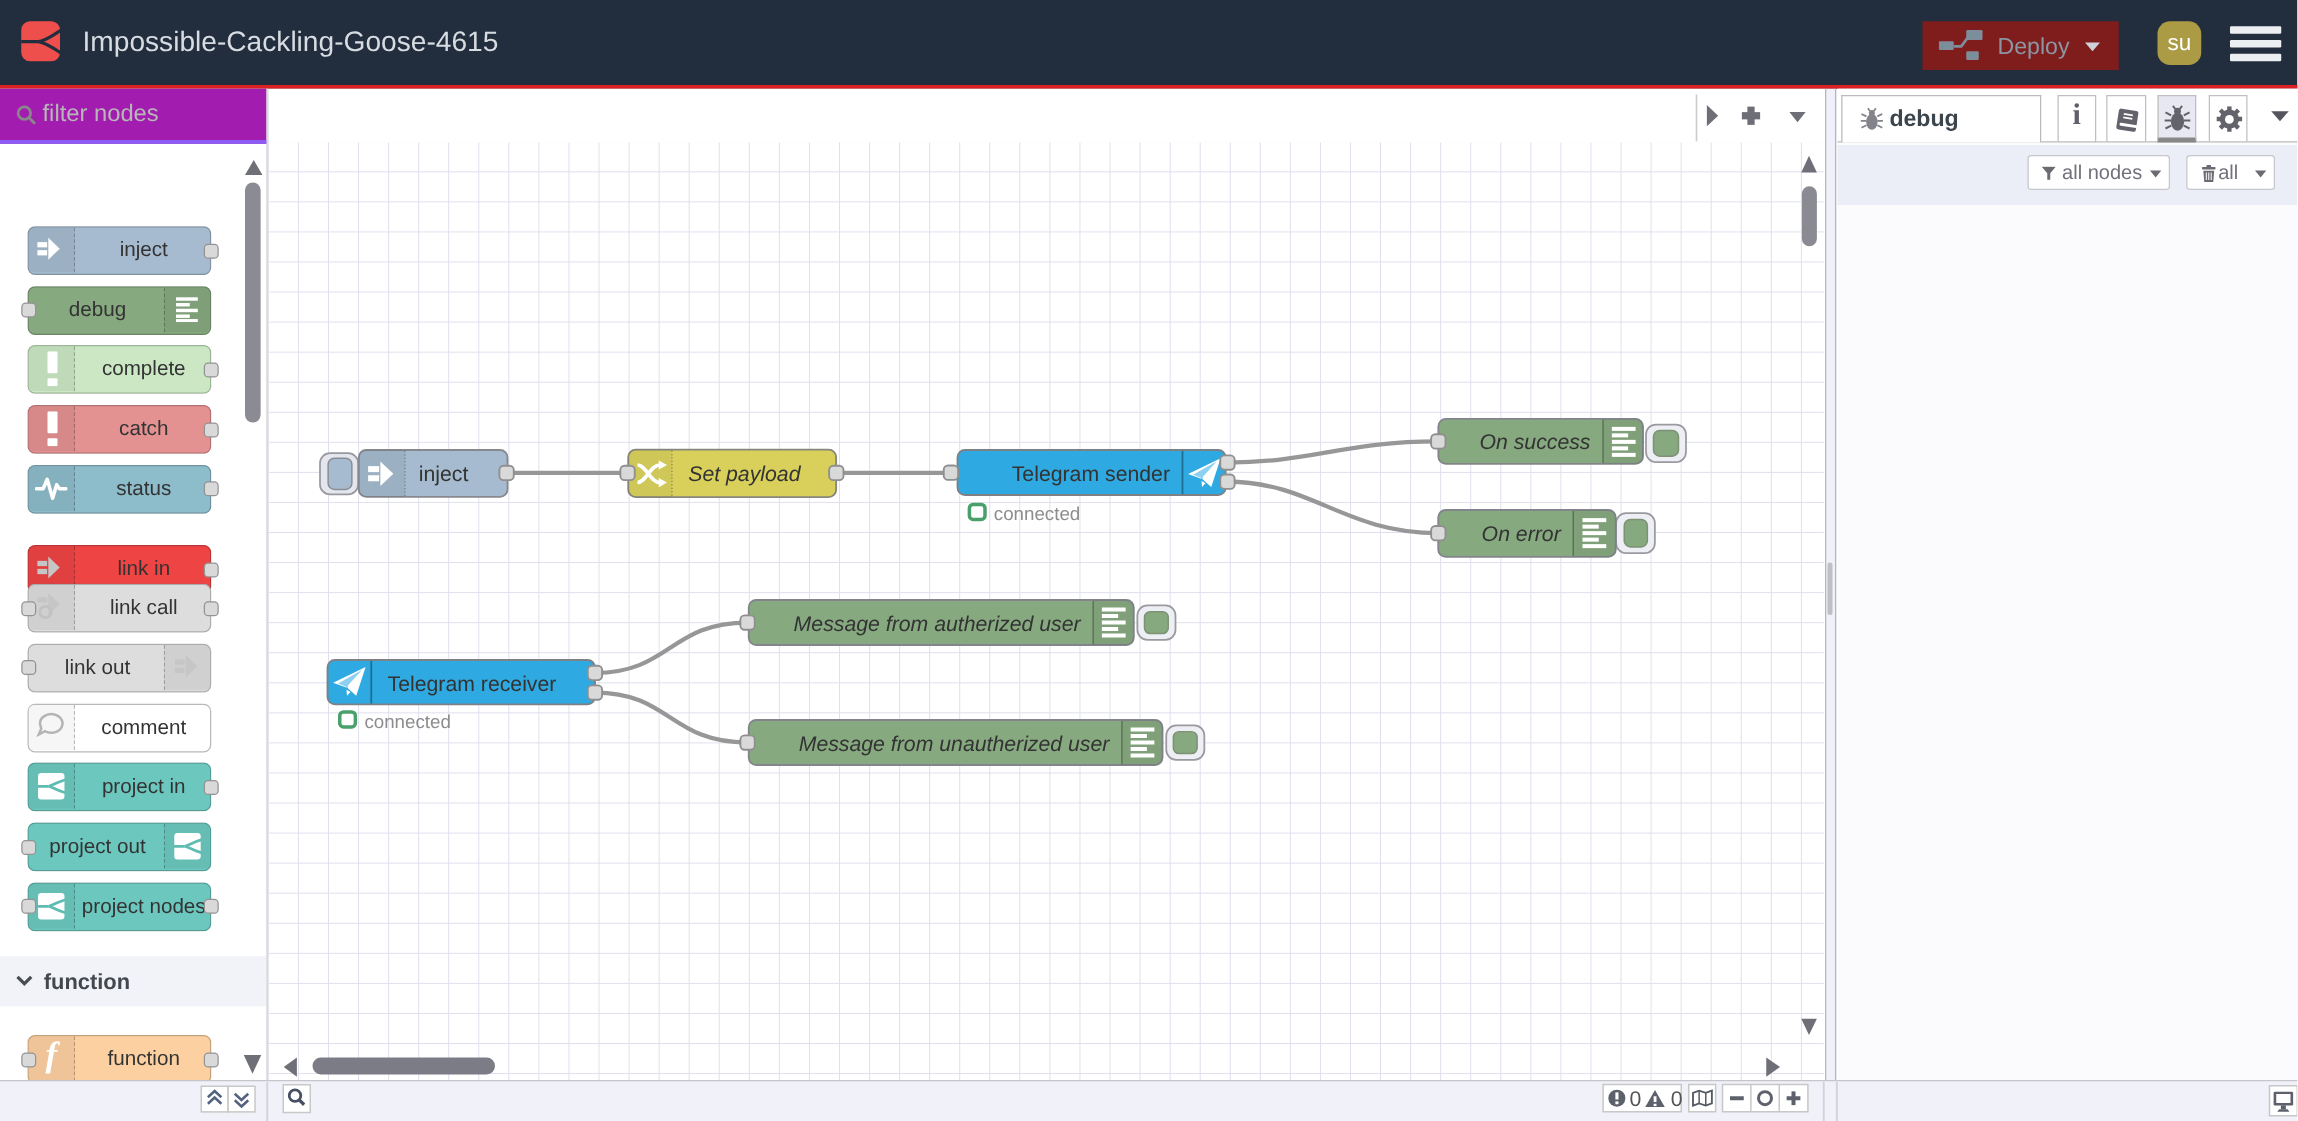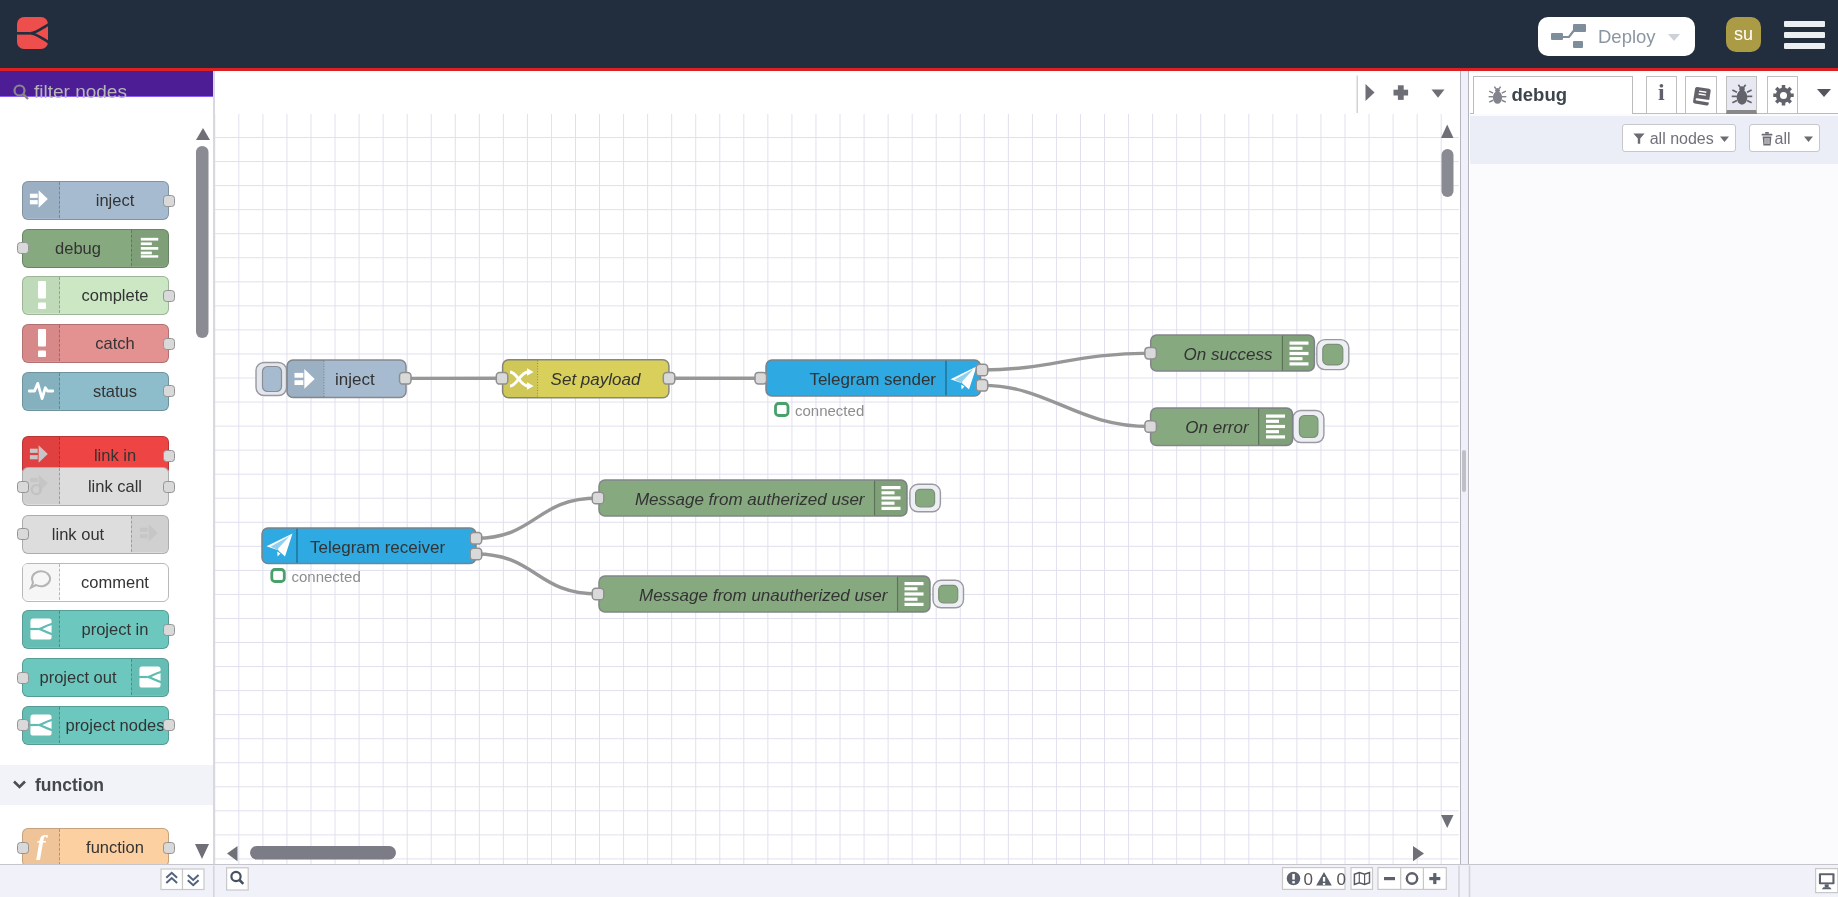--- a/index.html
+++ b/index.html
@@ -8,37 +8,37 @@
   .abs { position:absolute; }
   #page { position:relative; width:1838px; height:897px; }
   
   #header { position:absolute; left:0; top:0; width:1838px; height:71px;
     background:#222d3d; border-bottom:3px solid #dd2024; }
   #logo { position:absolute; left:17px; top:17px; width:31px; height:32px;
     background:#ee4f4d; border-radius:7px; }
   #title { position:absolute; left:66px; top:0; height:68px; line-height:68px;
     color:#d7dce2; font-size:22.5px; }
   #deploy { position:absolute; left:1538px; top:17px; width:157px; height:39px;
-    background:#ffffff; border-radius:10px; }
+    background:#7f1d1d; border-radius:0; }
   #deploy .dtxt { position:absolute; left:60px; top:0; line-height:39px;
     color:#8b96a3; font-size:18.5px; }
   #deploy .dcaret { position:absolute; right:15px; top:17px; width:0; height:0;
     border-left:6px solid transparent; border-right:6px solid transparent;
     border-top:7.5px solid #ccd2d8; }
   #avatar { position:absolute; left:1726px; top:17px; width:35px; height:35px;
     border-radius:10px; background:#ab9b45; color:#fff; font-size:18px;
     text-align:center; line-height:34px; }
   #burger { position:absolute; left:1784px; top:21px; }
   #burger div { width:41px; height:6px; background:#eceff2; border-radius:1px;
     margin-bottom:5px; }
   
   #palette { position:absolute; left:0; top:71px; width:215px; height:826px;
     background:#fff; border-right:2px solid #d8d8de; }
-  #filterrow { position:absolute; left:0; top:0; width:213px; height:26px;
-    background:#4c1d95; border-bottom:1px solid #8b5cf6; }
+  #filterrow { position:absolute; left:0; top:0; width:213px; height:44px;
+    background:#a21caf; border-bottom:3px solid #8b5cf6; }
   #filterrow .ph { position:absolute; left:34px; top:0; line-height:42px;
     color:#b7b7b7; font-size:19px; }
   .cathdr { position:absolute; left:0; width:213px; background:#f2f3f9;
     color:#44484d; font-size:17.5px; font-weight:bold; }
   .cathdr span.lbl { position:absolute; left:35px; }
   #palscroll { position:absolute; left:0; top:42px; width:213px; height:751px;
     overflow:hidden; }
   .pnode { position:absolute; left:22px; width:147px; height:39px;
     border:1.5px solid rgba(0,0,0,0.22); border-radius:6px; font-size:16.5px;
     color:#333; }
@@ -98,20 +98,21 @@
 <div id="page">
 
   <div id="header">
     <div id="logo"><svg width="31" height="32" viewBox="0 0 100 100">
           <g stroke="#222d3d" stroke-width="8.5" fill="none">
             <path d="M-2,51 H44"></path>
             <path d="M44,51 C62,49 72,40 104,21"></path>
             <path d="M44,51 C62,53 72,62 104,81"></path>
           </g>
         </svg></div>
+    <div id="title">Impossible-Cackling-Goose-4615</div>
     <div id="deploy">
       <svg class="abs" style="left:13px;top:7px;" width="40" height="26" viewBox="0 0 40 26">
         <g fill="#808c9b">
             <rect x="0" y="9" width="12" height="7" rx="1"></rect>
             <rect x="22" y="0" width="13" height="8" rx="1"></rect>
             <rect x="22" y="17" width="10" height="7" rx="1"></rect>
           </g>
         <path d="M12,13 L18,13 L24,5" stroke="#808c9b" stroke-width="2.2" fill="none"></path>
         <g fill="#5e9b94" opacity="0.8">
             <circle cx="3" cy="13" r="1.1"></circle>

